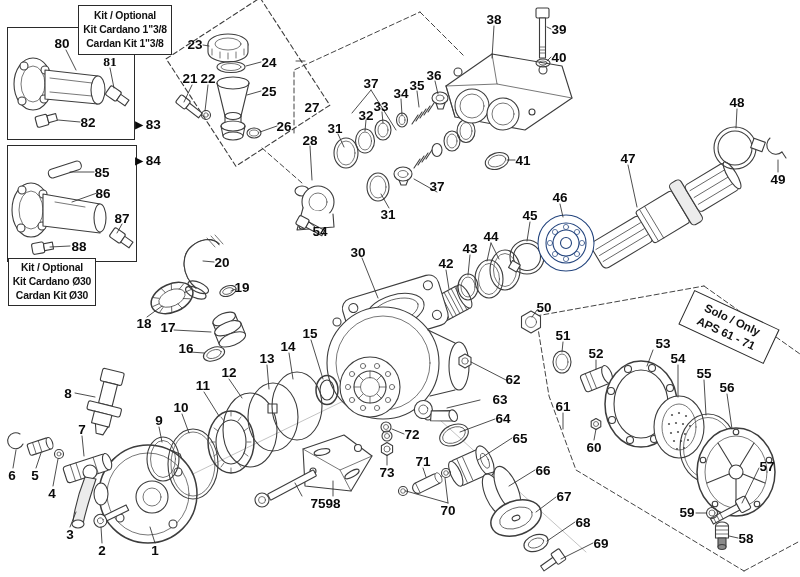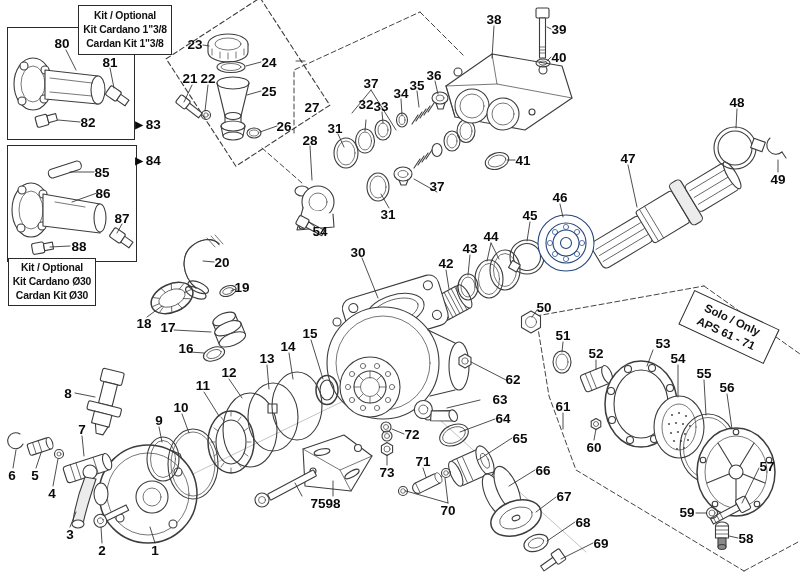--- a/index.html
+++ b/index.html
@@ -655,21 +655,21 @@
       </div>
       <div class="plabel" style="left: 358px; top: 252px;">
         <span>30</span>
       </div>
       <div class="plabel" style="left: 335px; top: 128px;">
         <span>31</span>
       </div>
       <div class="plabel" style="left: 388px; top: 214px;">
         <span>31</span>
       </div>
-      <div class="plabel" style="left: 366px; top: 104px;">
+      <div class="plabel" style="left: 366px; top: 115px;">
         <span>32</span>
       </div>
       <div class="plabel" style="left: 381px; top: 106px;">
         <span>33</span>
       </div>
       <div class="plabel" style="left: 401px; top: 93px;">
         <span>34</span>
       </div>
       <div class="plabel" style="left: 417px; top: 85px;">
         <span>35</span>
@@ -793,21 +793,21 @@
       </div>
       <div class="plabel" style="left: 333px; top: 503px;">
         <span>98</span>
       </div>
       <div class="plabel" style="left: 302px; top: 503px; margin-left: 16px;">
         <span>75</span>
       </div>
       <div class="plabel" style="left: 62px; top: 43px;">
         <span>80</span>
       </div>
-      <div class="plabel" style="left: 110px; top: 62px;">
+      <div class="plabel" style="left: 110px; top: 62px; font-family: Liberation Serif, serif;">
         <span>81</span>
       </div>
       <div class="plabel" style="left: 88px; top: 122px;">
         <span>82</span>
       </div>
       <div class="plabel" style="left: 148px; top: 124px;">
         <span class="tri">▶</span>
         <span>83</span>
       </div>
       <div class="plabel" style="left: 148px; top: 160px;">

